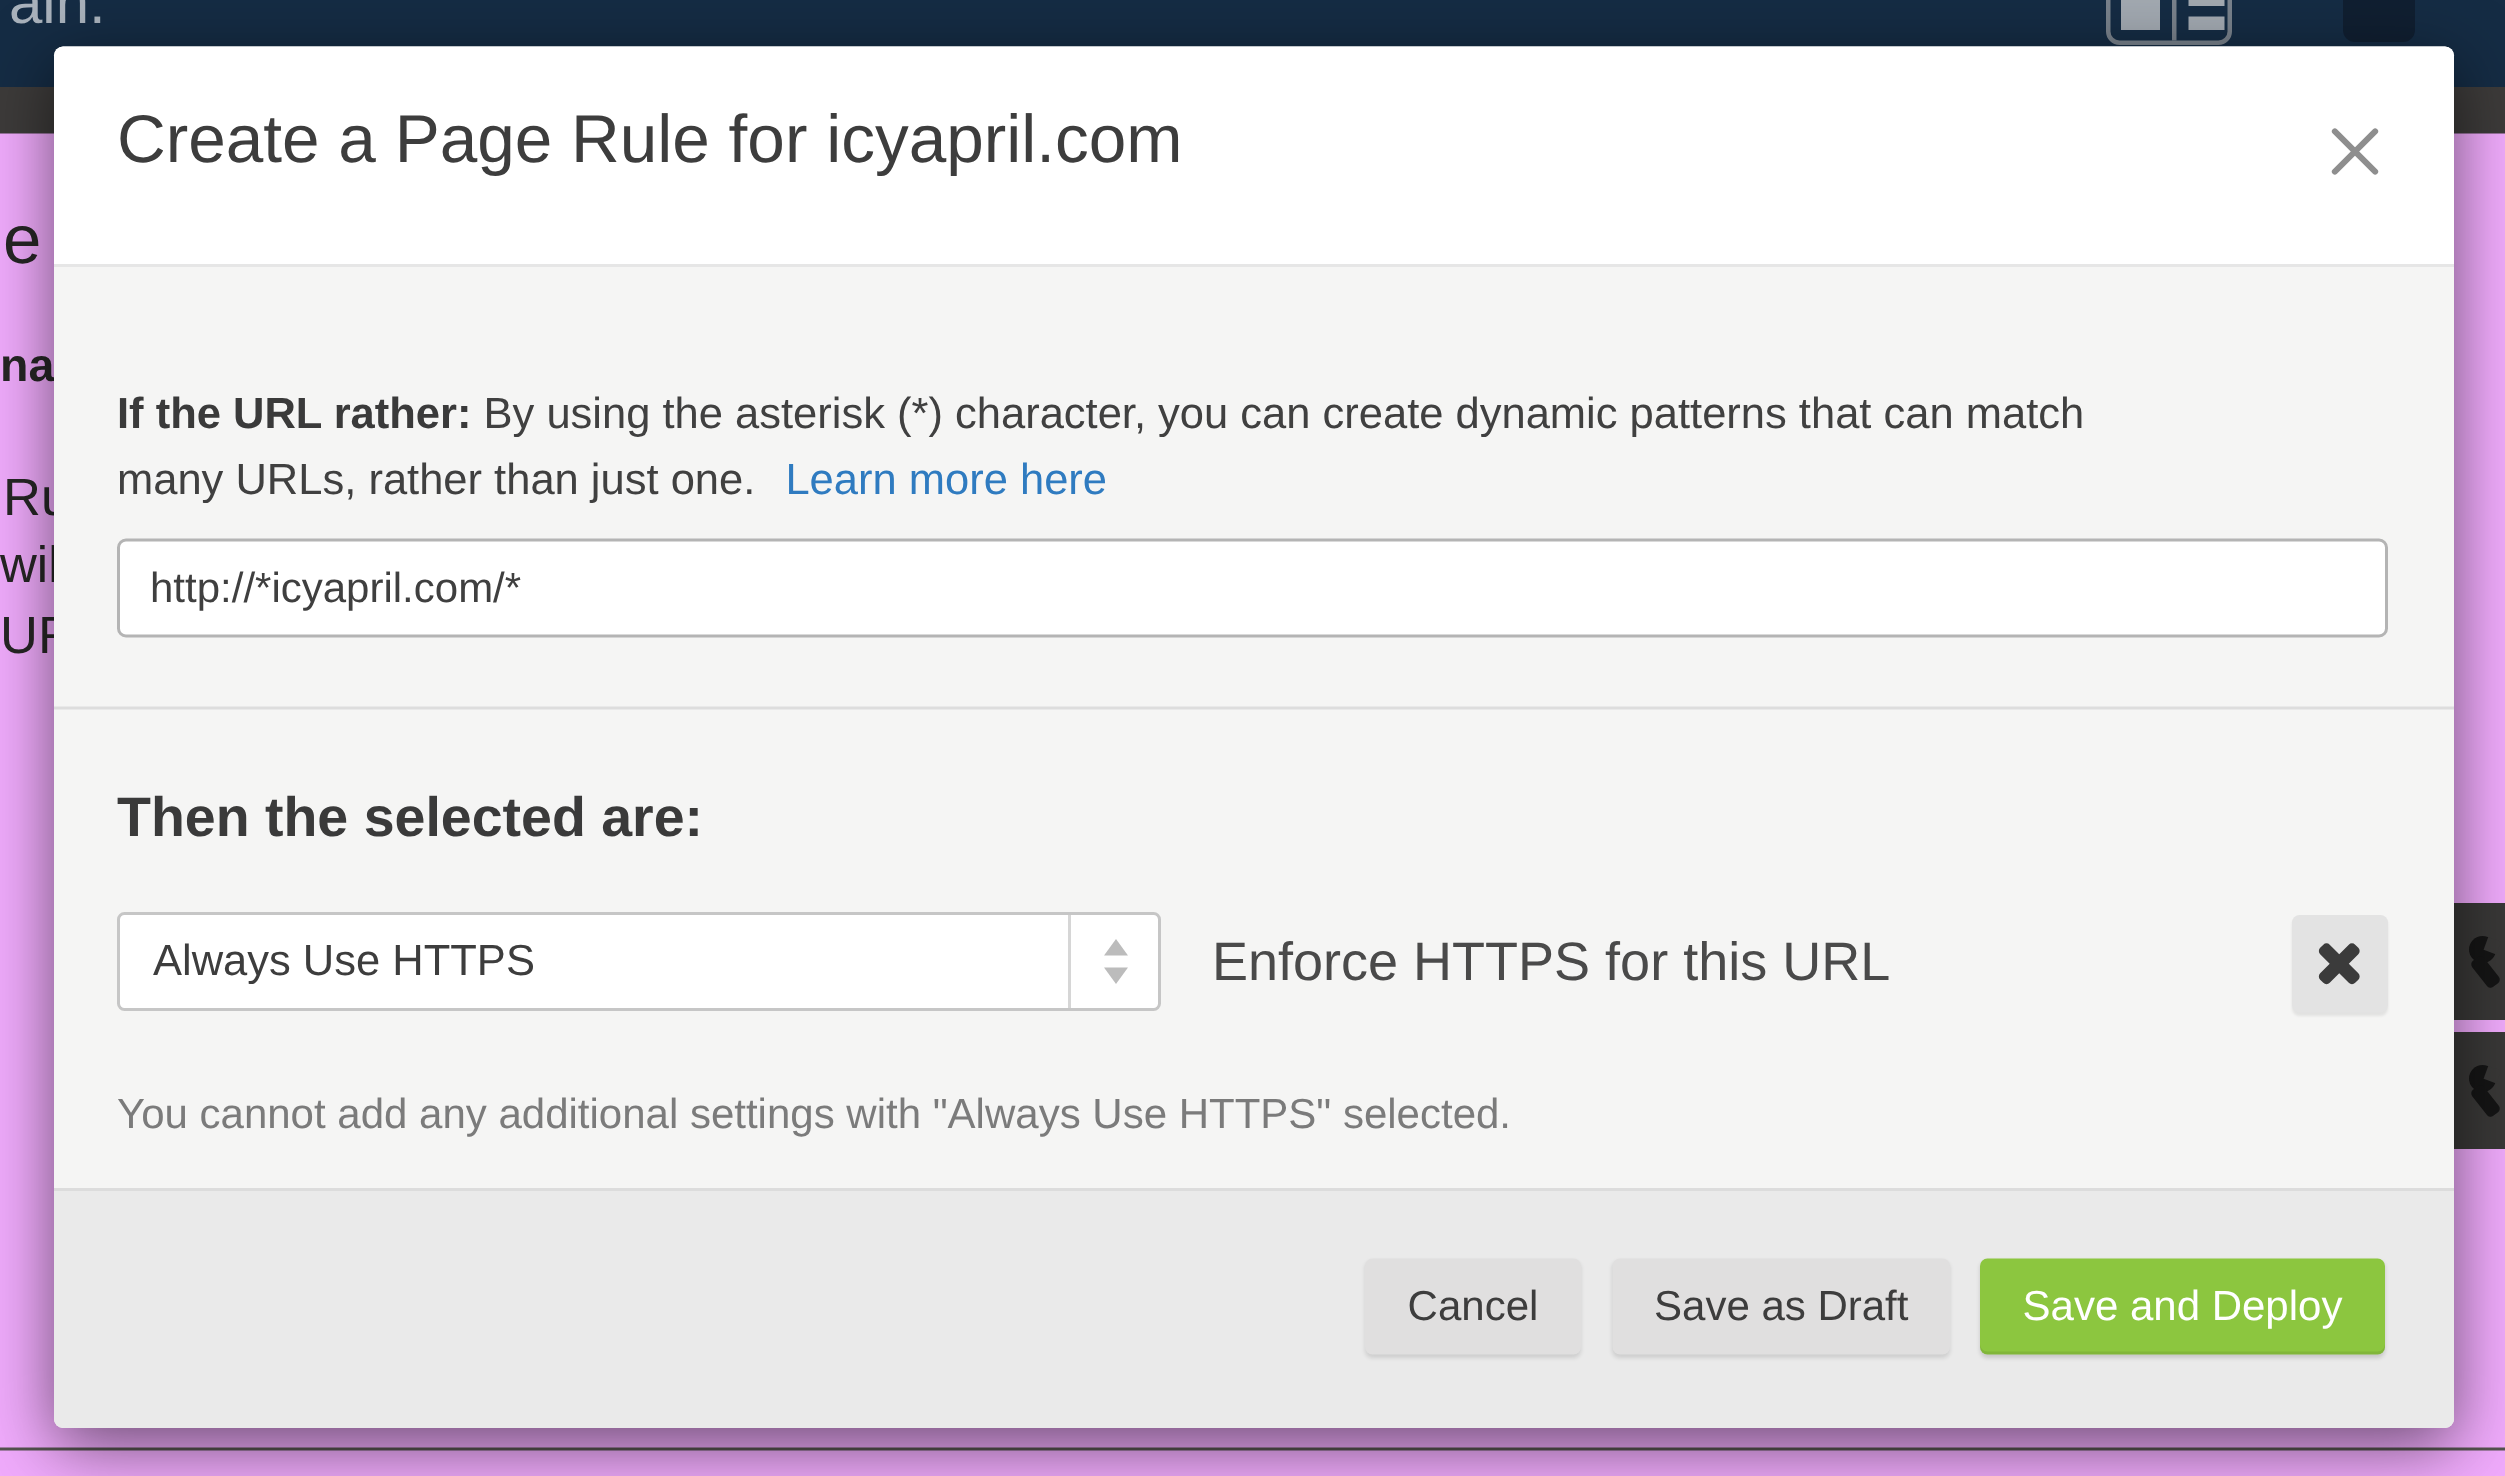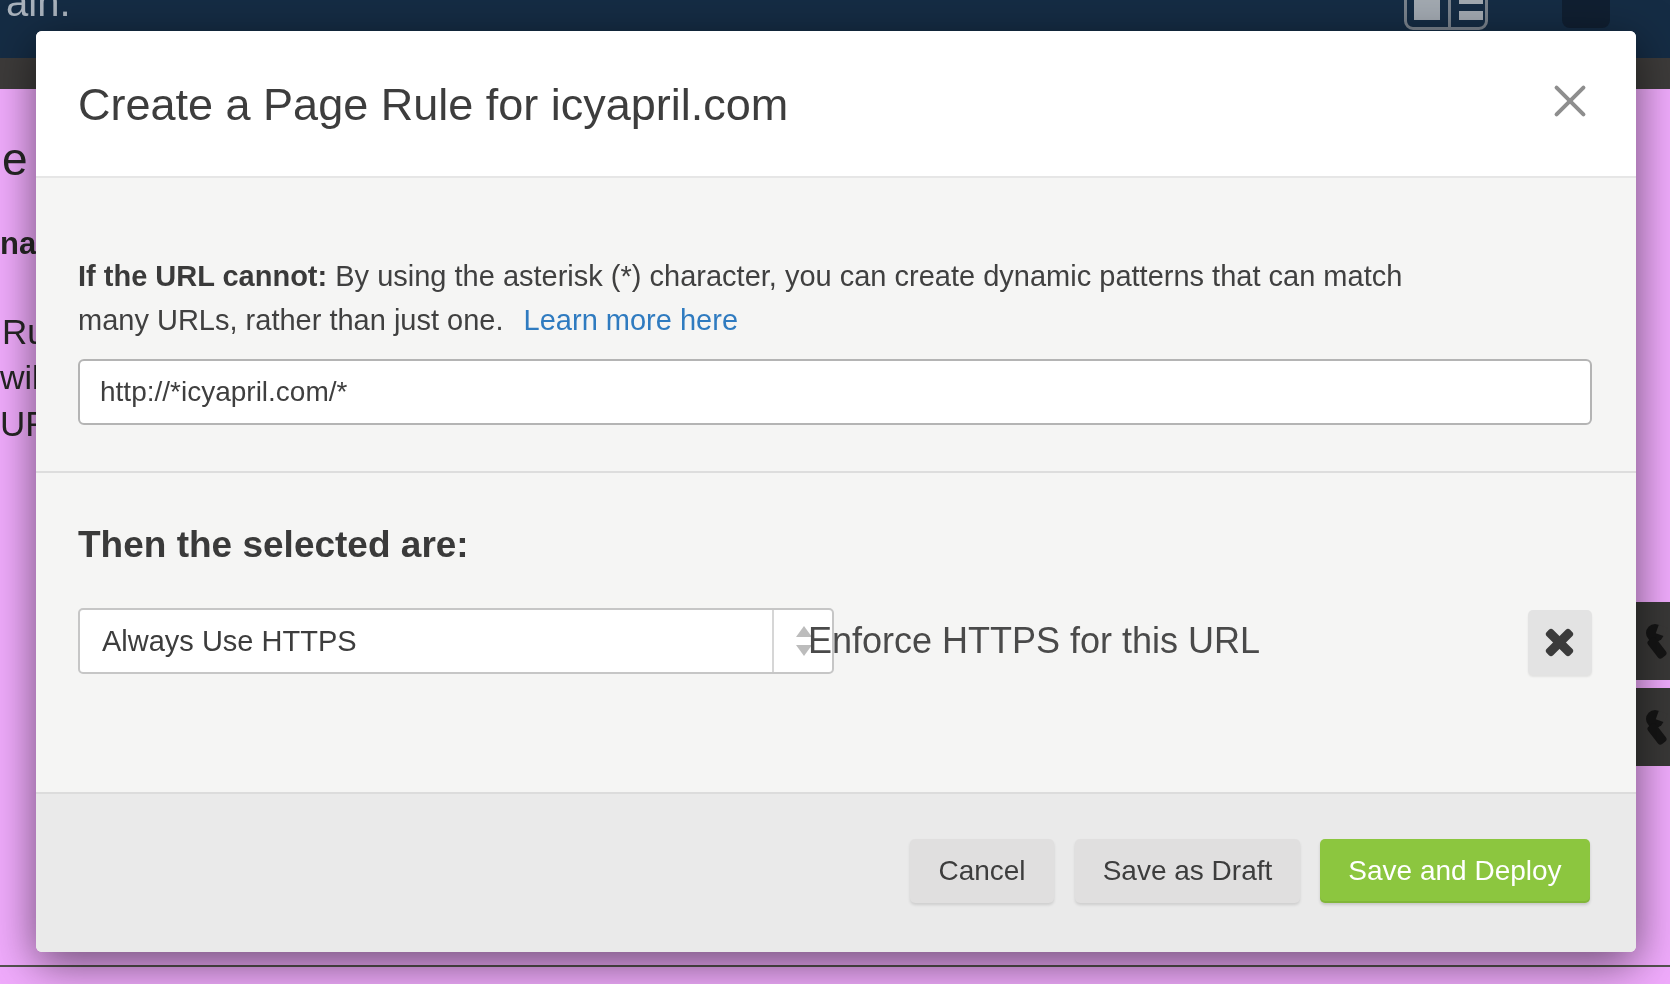--- a/index.html
+++ b/index.html
@@ -29,37 +29,37 @@
   .rule-row-1{top:602px;}
   .rule-row-2{top:688px;}
   .wrench{position:absolute;left:10px;top:22px;width:26px;height:36px;}
   .wrench .w-head{position:absolute;left:0;top:0;width:18px;height:18px;border-radius:50%;background:#151515;}
   .wrench .w-notch{position:absolute;left:11px;top:2px;width:9px;height:9px;background:#393837;transform:rotate(20deg);}
   .wrench .w-handle{position:absolute;left:6px;top:13px;width:10px;height:22px;background:#151515;transform:rotate(-38deg);border-radius:3px;}
 
   
   .modal{position:absolute;left:36px;top:31px;width:1600px;height:921px;background:#f5f5f4;border-radius:6px;box-shadow:0 12px 45px rgba(0,0,0,.55);}
   .modal-header{position:absolute;left:0;top:0;width:100%;height:147px;background:#ffffff;border-bottom:2px solid #e6e6e6;border-radius:6px 6px 0 0;}
-  .modal-title{position:absolute;left:42px;top:44px;margin:0;font-size:45px;font-weight:400;color:#3d3d3d;line-height:60px;}
+  .modal-title{position:absolute;left:42px;top:32px;margin:0;font-size:45px;font-weight:400;color:#3d3d3d;line-height:60px;}
   .close-btn{position:absolute;left:1512px;top:48px;width:44px;height:44px;cursor:pointer;}
   .close-btn .bar{position:absolute;left:1px;top:20px;width:42px;height:4px;background:#8e8e8e;border-radius:2px;}
   .close-btn .bar.b1{transform:rotate(45deg);}
   .close-btn .bar.b2{transform:rotate(-45deg);}
 
   .desc{position:absolute;left:42px;top:194px;width:1390px;font-size:29px;line-height:44px;color:#404040;}
   .desc b{color:#3a3a3a;}
   .desc a{color:#2f7bc0;text-decoration:none;cursor:pointer;margin-left:12px;}
 
   .url-input{position:absolute;left:42px;top:328px;width:1514px;height:66px;background:#fff;border:2px solid #b4b4b4;border-radius:6px;padding:0 20px;font-size:28px;color:#3f3f3f;outline:none;}
 
   .section-divider{position:absolute;left:0;top:440px;width:100%;height:2px;background:#dddddd;}
 
   .settings-heading{position:absolute;left:42px;top:490px;margin:0;font-size:37px;font-weight:bold;color:#3a3a3a;line-height:48px;}
 
-  .setting-select{position:absolute;left:42px;top:577px;width:756px;height:66px;background:#fff;border:2px solid #c6c6c6;border-radius:5px;cursor:pointer;}
+  .setting-select{position:absolute;left:42px;top:577px;width:696px;height:66px;background:#fff;border:2px solid #c6c6c6;border-radius:5px;cursor:pointer;}
   .setting-select .value{position:absolute;left:22px;top:0;height:62px;line-height:62px;font-size:29px;color:#3d3d3d;}
   .setting-select .spinner{position:absolute;right:0;top:0;width:60px;height:62px;border-left:2px solid #d6d6d6;}
   .tri{position:absolute;left:22px;width:0;height:0;border-left:8px solid transparent;border-right:8px solid transparent;}
   .tri-up{top:16px;border-bottom:11px solid #bcbcbc;}
   .tri-down{top:35px;border-top:11px solid #bcbcbc;}
 
   .setting-desc{position:absolute;left:772px;top:561px;height:98px;line-height:98px;font-size:36px;color:#4a4a4a;}
 
   .remove-btn{position:absolute;left:1492px;top:579px;width:64px;height:65px;background:#e3e3e3;border:none;border-radius:5px;cursor:pointer;box-shadow:0 2px 2px rgba(0,0,0,.08);}
   .remove-btn .bar{position:absolute;left:15px;top:28px;width:33px;height:9px;background:#3b3b3b;border-radius:3px;}
@@ -119,21 +119,21 @@
   <div class="modal">
 
     <div class="modal-header">
       <h1 class="modal-title">Create a Page Rule for icyapril.com</h1>
       <div class="close-btn">
         <span class="bar b1"></span>
         <span class="bar b2"></span>
       </div>
     </div>
 
-    <p class="desc"><b>If the URL cannot:</b><span> By using the asterisk (*) character, you can create dynamic patterns that can match many URLs, rather than just one. </span><a>Learn more here</a></p>
+    <p class="desc"><b>If the URL rather:</b><span> By using the asterisk (*) character, you can create dynamic patterns that can match many URLs, rather than just one. </span><a>Learn more here</a></p>
 
     <input class="url-input" type="text" value="http://*icyapril.com/*" style="">
 
     <div class="section-divider"></div>
 
     <h2 class="settings-heading">Then the selected are:</h2>
 
     <div class="setting-select">
       <span class="value">Always Use HTTPS</span>
       <span class="spinner">
@@ -142,20 +142,21 @@
       </span>
     </div>
 
     <span class="setting-desc">Enforce HTTPS for this URL</span>
 
     <button class="remove-btn">
       <span class="bar b1"></span>
       <span class="bar b2"></span>
     </button>
 
+    <p class="setting-note">You cannot add any additional settings with "Always Use HTTPS" selected.</p>
 
     <div class="modal-footer">
       <button class="btn btn-gray btn-draft">Save as Draft</button>
       <button class="btn btn-gray btn-cancel">Cancel</button>
       <button class="btn btn-deploy">Save and Deploy</button>
     </div>
 
   </div>
 </div>
 

